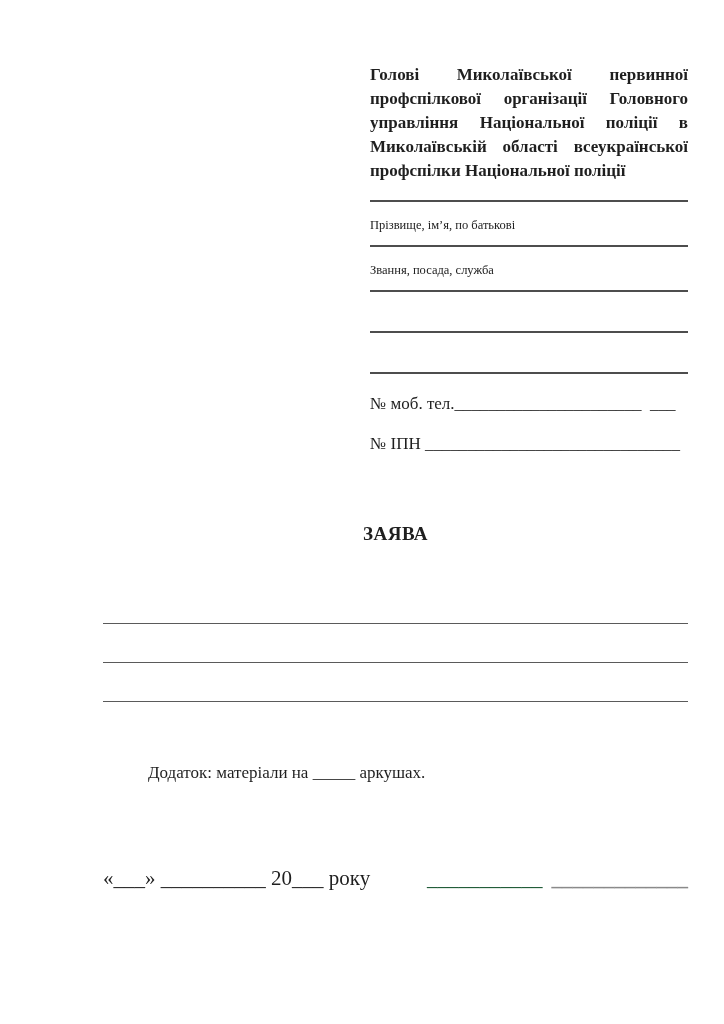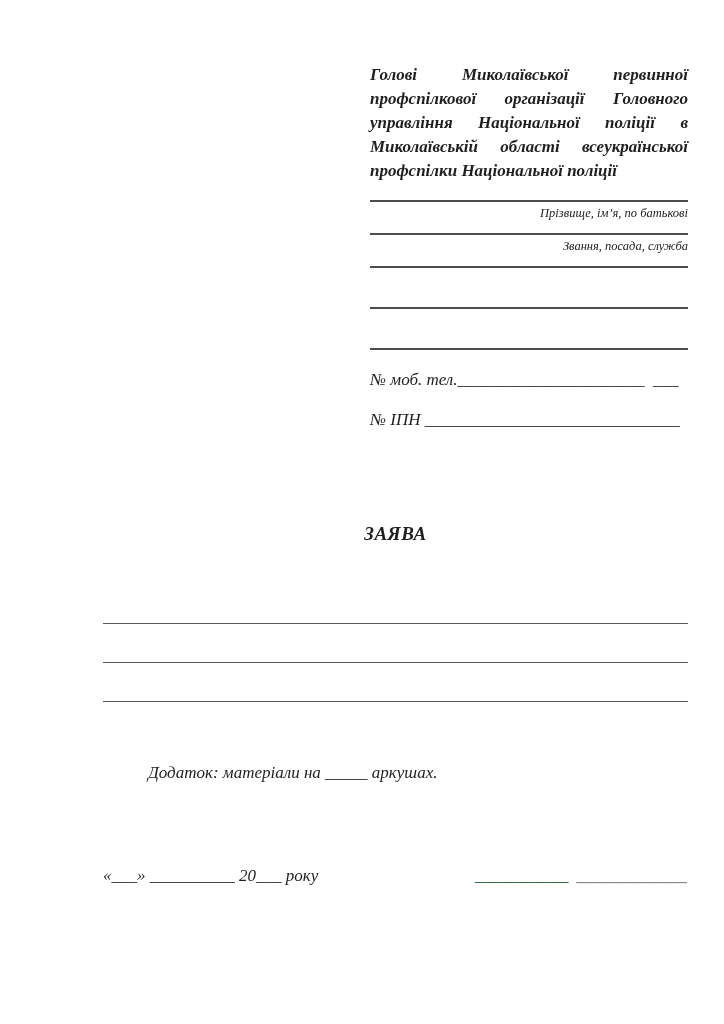--- a/index.html
+++ b/index.html
@@ -4,21 +4,20 @@
 <style>
   html, body { margin: 0; padding: 0; background: #ffffff; }
   .page {
     position: relative;
     width: 724px;
     height: 1024px;
     background: #ffffff;
     font-family: "Liberation Serif", serif;
     color: #1f1f1f;
     overflow: hidden;
-    font-style: italic;
   }
 
   
   .right-col { position: absolute; left: 370px; width: 318px; top: 63px; }
   .recipient-line {
     font-weight: bold;
     font-size: 17px;
     line-height: 24px;
     text-align: justify;
     text-align-last: justify;
@@ -29,22 +28,22 @@
   .rule { height: 0; border-bottom: 2px solid #4d4d4d; }
   .rule.r1 { margin-top: 17px; }
   .rule.r2 { margin-top: 12px; }
   .rule.r3 { margin-top: 12px; }
   .rule.r4 { margin-top: 39px; }
   .rule.r5 { margin-top: 39px; }
 
   .small-label {
     font-size: 12.5px;
     line-height: 15px;
-    text-align: right;
-    margin-top: 4px;
+    text-align: left;
+    margin-top: 16px;
     color: #222;
   }
 
   .contact { margin-top: 8px; }
   .contact-row { font-size: 17px; height: 40px; line-height: 44px; white-space: nowrap; }
 
   
   .title {
     position: absolute;
     left: 103px;
@@ -67,21 +66,21 @@
 
   
   .footer {
     position: absolute;
     left: 103px;
     right: 36px;
     top: 866px;
     display: flex;
     justify-content: space-between;
     align-items: baseline;
-    font-size: 17px;
+    font-size: 21px;
     white-space: nowrap;
   }
   .sig-group { letter-spacing: 0; }
   .sig-seg-1 { color: #14532d; }
   .sig-seg-2 { color: #8a8a8a; font-weight: bold; margin-left: 9px; }
 </style>
 </head>
 <body>
 
 <div class="page">

